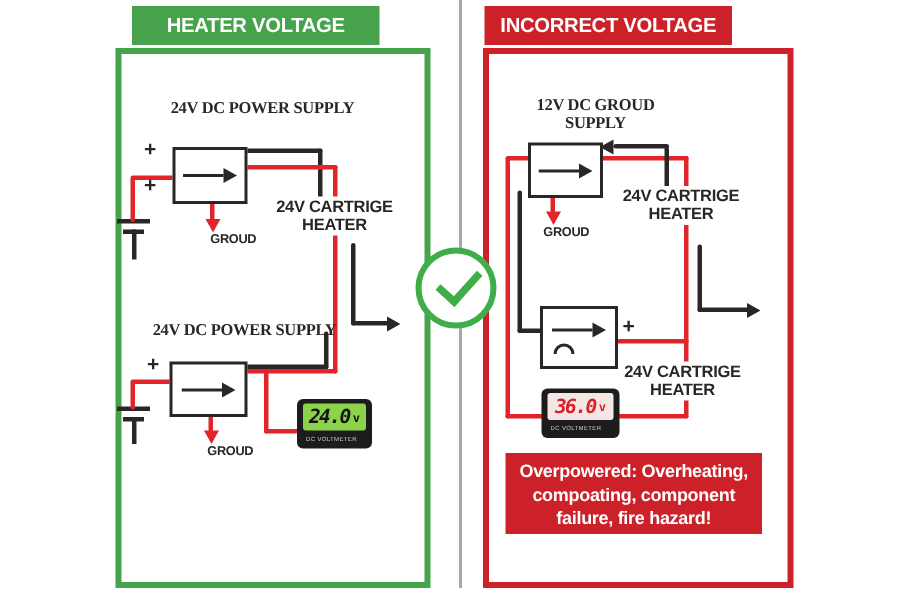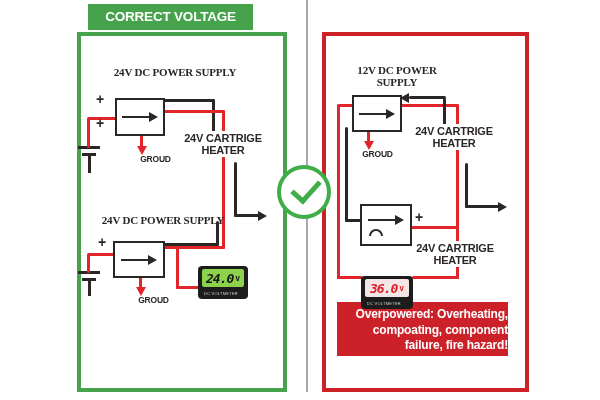--- a/index.html
+++ b/index.html
@@ -40,38 +40,38 @@
   .mval{font-family:"DejaVu Sans Mono", monospace;font-weight:bold;font-style:italic;
         font-size:13px;letter-spacing:-1px;}
   .mval-dark{color:#151515;}
   .mval-red{color:#d92027;}
   .munit{font-family:"DejaVu Sans Mono", monospace;font-weight:bold;font-size:8px;margin-left:2px;}
   .mbrand{position:absolute;left:6px;bottom:2px;right:4px;height:8px;display:flex;
           align-items:center;justify-content:space-between;}
   .mbrand span{color:#cfcfcf;font-size:5px;transform:scale(0.8);transform-origin:left center;
                white-space:nowrap;letter-spacing:0.3px;}
   .led{width:5px;height:5px;border-radius:50%;background:#e02428;}
-  .banner{position:absolute;color:#fff;font-weight:bold;text-align:right;z-index:2;
+  .banner{position:absolute;color:#fff;font-weight:bold;text-align:center;z-index:2;
           letter-spacing:-0.2px;}
   .banner-green{background:#46a24b;font-size:11.5px;line-height:30px;white-space:nowrap;}
   .banner-red{background:#cd2129;font-size:12px;line-height:1.3;padding-top:5px;box-sizing:border-box;}
   .badge{position:absolute;width:46px;height:46px;background:#fff;border:4px solid #3fae49;
          border-radius:50%;z-index:6;box-sizing:content-box;}
   .check{position:absolute;left:11px;top:11px;width:23px;height:12px;
          border-left:5px solid #3fae49;border-bottom:5px solid #3fae49;
          transform:rotate(-48deg);}
 </style>
 </head>
 <body>
 
 <div class="stage">
 
   <div class="divider" style="left:306px;top:0;width:2px;height:392px;"></div>
 
-  <div class="band band-green" style="left:88px;top:4px;width:165px;">CORRECT VOLTAGE</div>
+  <div class="band band-green" style="left:88px;top:4px;width:165px;">HEATER VOLTAGE</div>
   <div class="pbody pbody-green" style="left:77px;top:32px;width:210px;height:360px;"></div>
 
   <div class="lbl lbl-sup" style="left:100px;top:66px;width:150px;">24V DC POWER SUPPLY</div>
 
   <div class="wire wr" style="left:88px;top:117px;width:29px;height:3px;"></div>
   <div class="wire wr" style="left:87px;top:117px;width:3px;height:31px;"></div>
   <div class="wire wb" style="left:159px;top:99px;width:56px;height:3px;"></div>
   <div class="wire wb" style="left:212px;top:99px;width:3px;height:38px;"></div>
   <div class="wire wr" style="left:159px;top:110px;width:66px;height:3px;"></div>
   <div class="wire wr" style="left:222px;top:110px;width:3px;height:139px;"></div>
@@ -135,23 +135,24 @@
       <span>DC VOLTMETER</span>
       <span class="led"></span>
     </div>
   </div>
 
 
   <div class="badge" style="left:277px;top:165px;">
     <div class="check"></div>
   </div>
 
+  <div class="band band-red" style="left:323px;top:4px;width:165px;">INCORRECT VOLTAGE</div>
   <div class="pbody pbody-red" style="left:322px;top:32px;width:207px;height:360px;"></div>
 
-  <div class="lbl lbl-sup" style="left:337px;top:64px;width:120px;">12V DC POWER SUPPLY</div>
+  <div class="lbl lbl-sup" style="left:337px;top:64px;width:120px;">12V DC GROUD SUPPLY</div>
 
   <div class="wire wr" style="left:338px;top:104px;width:16px;height:3px;"></div>
   <div class="wire wr" style="left:337px;top:104px;width:3px;height:175px;"></div>
   <div class="wire wr" style="left:337px;top:276px;width:26px;height:3px;"></div>
   <div class="wire wb" style="left:345px;top:127px;width:3px;height:95px;"></div>
   <div class="wire wb" style="left:345px;top:219px;width:17px;height:3px;"></div>
   <div class="wire wr" style="left:396px;top:104px;width:63px;height:3px;"></div>
   <div class="wire wr" style="left:456px;top:104px;width:3px;height:175px;"></div>
   <div class="wire wr" style="left:412px;top:276px;width:47px;height:3px;"></div>
   <div class="wire wb" style="left:443px;top:98px;width:3px;height:28px;"></div>
@@ -182,21 +183,21 @@
     <svg width="38" height="26" viewBox="0 0 38 26">
       <line x1="1" y1="8" x2="28" y2="8" stroke="#2b2626" stroke-width="2"></line>
       <polygon points="28,3 37,8 28,13" fill="#2b2626"></polygon>
       <path d="M3,24 A6,6 0 0 1 15,24" fill="none" stroke="#2b2626" stroke-width="2"></path>
     </svg>
   </div>
   <div class="plus" style="left:415px;top:210px;">+</div>
 
   <div class="lbl lbl-heat" style="left:413px;top:241px;width:84px;">24V CARTRIGE HEATER</div>
 
-  <div class="meter" style="left:361px;top:276px;width:52px;height:33px;">
+  <div class="meter" style="left:361px;top:259px;width:52px;height:33px;">
     <div class="mscreen mscreen-red">
       <span class="mval mval-red">36.0</span>
       <span class="munit mval-red">v</span>
     </div>
     <div class="mbrand">
       <span>DC VOLTMETER</span>
       <span class="led"></span>
     </div>
   </div>
 

